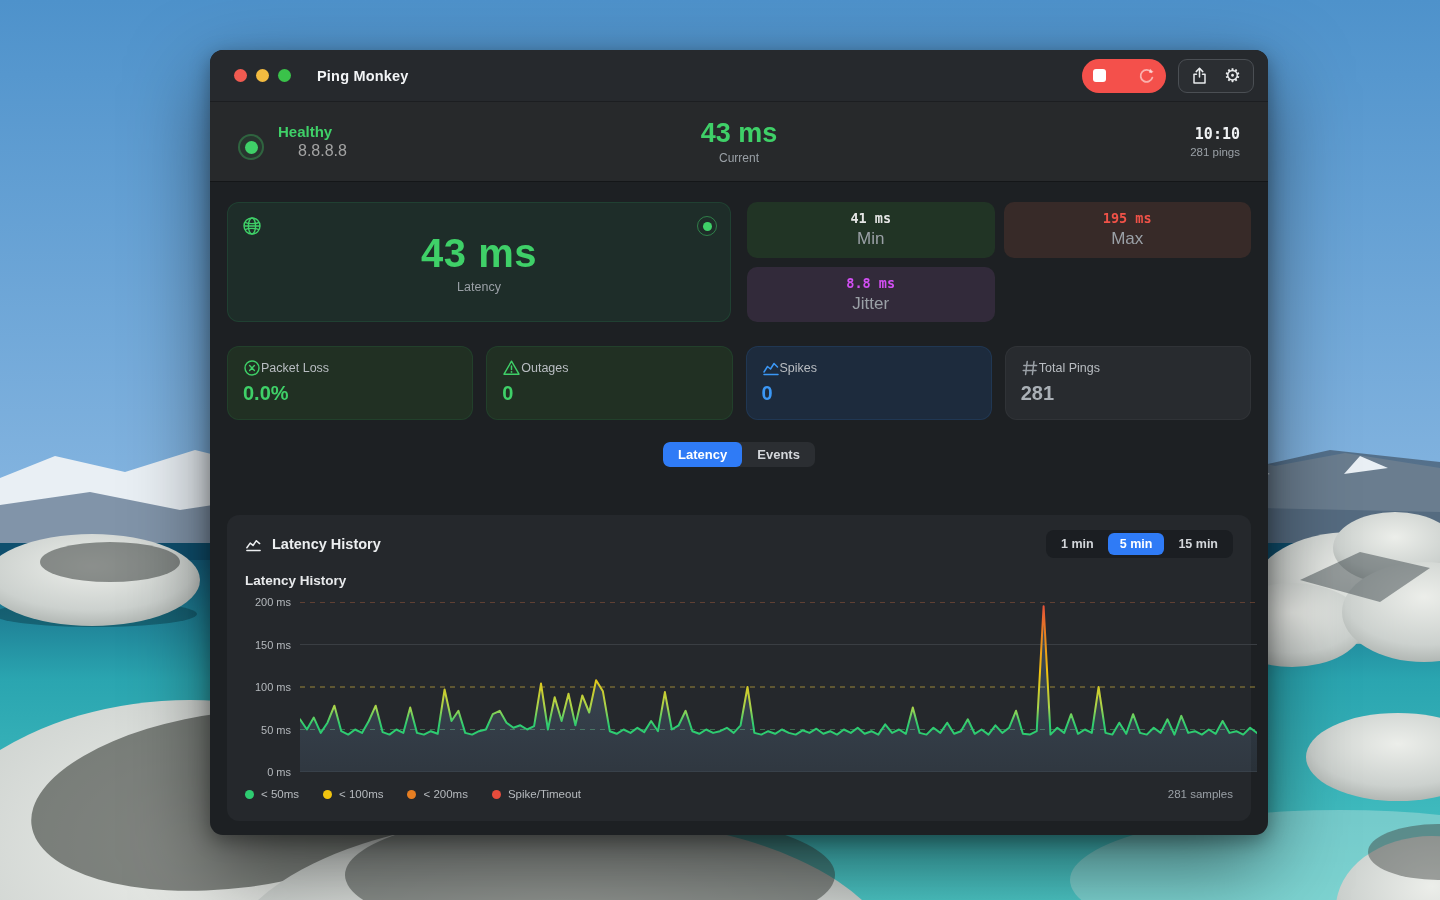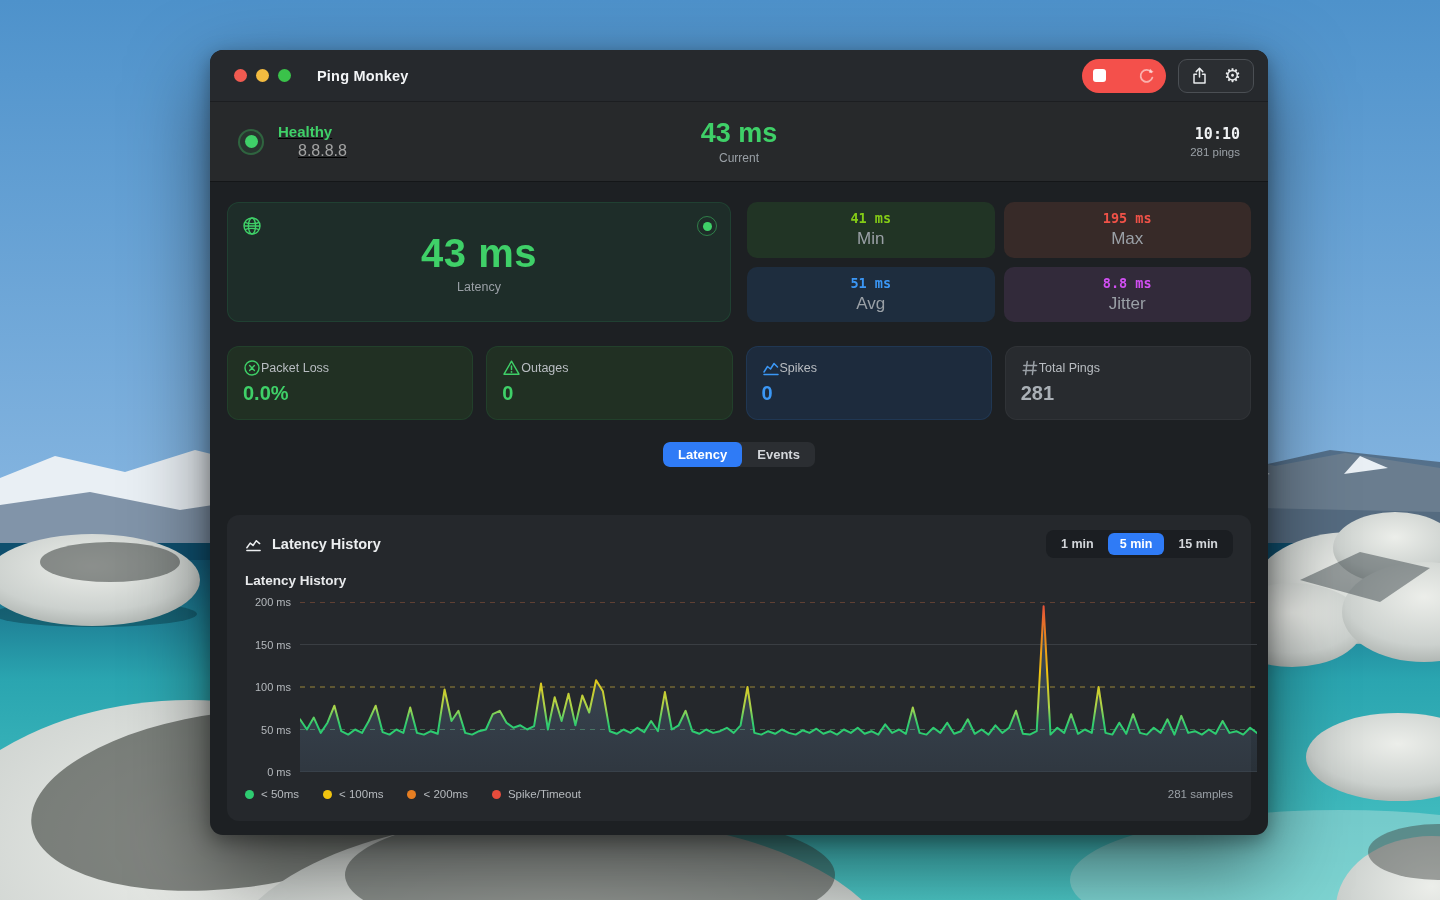--- a/index.html
+++ b/index.html
@@ -34,21 +34,21 @@
     height:34px; border:1px solid #4b4f54; border-radius:9px; background:#2b2e32;
     display:flex; align-items:center; padding:0 4px;
   }
   .icon-btn { width:33px; height:28px; display:flex; align-items:center; justify-content:center; border-radius:6px; cursor:pointer; }
 
   
   .statusbar {
     height:80px; background:#27292b; border-bottom:1px solid #141618;
     display:flex; align-items:center; padding:0 28px; flex:0 0 auto;
   }
-  .status-left { display:flex; align-items:center; gap:14px; width:300px;text-decoration:underline; }
+  .status-left { display:flex; align-items:flex-end; gap:14px; width:300px; }
   .status-dot-ring { width:26px; height:26px; border-radius:50%; border:2px solid rgba(63,208,104,.3);
     background:rgba(63,208,104,.08); display:flex; align-items:center; justify-content:center; }
   .status-dot { width:13px; height:13px; border-radius:50%; background:#3fd068; }
   .status-state { color:#3fd068; font-size:15px; font-weight:bold; }
   .status-host { color:#a3a3a3; font-size:16px; margin-top:2px;margin-left:20px; }
   .status-center { flex:1; text-align:center; }
   .cur-value { color:#3fd068; font-size:27px; font-weight:bold; }
   .cur-label { color:#9aa0a6; font-size:12px; margin-top:2px; }
   .status-right { width:300px; text-align:right; }
   .elapsed { color:#f0f2f4; font-size:15px; font-weight:bold; font-family:"DejaVu Sans Mono", monospace; }
@@ -225,30 +225,26 @@
           </svg>
           <div class="live-ring">
               <div class="live-dot"></div>
             </div>
           <div class="latency-value">43 ms</div>
           <div class="latency-label">Latency</div>
         </div>
 
         <div class="stats-grid">
           <div class="stat-tile t-min">
-            <div class="v" style="color: #84cc16;">41 ms</div>
+            <div class="v" style="color: #e5e5e5;">41 ms</div>
             <div class="l">Min</div>
           </div>
           <div class="stat-tile t-max">
             <div class="v" style="color: rgb(240, 82, 72);">195 ms</div>
             <div class="l">Max</div>
-          </div>
-          <div class="stat-tile t-avg">
-            <div class="v" style="color: rgb(59, 151, 245);">51 ms</div>
-            <div class="l">Avg</div>
           </div>
           <div class="stat-tile t-jit">
             <div class="v" style="color: rgb(209, 79, 242);">8.8 ms</div>
             <div class="l">Jitter</div>
           </div>
         </div>
       </div>
 
       <div class="row2">
         <div class="metric-card mc-green">

